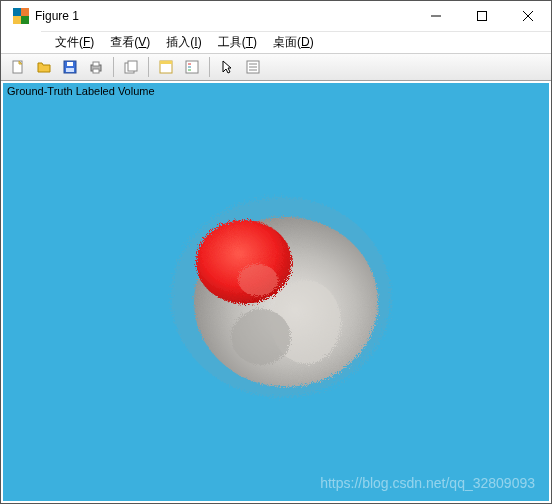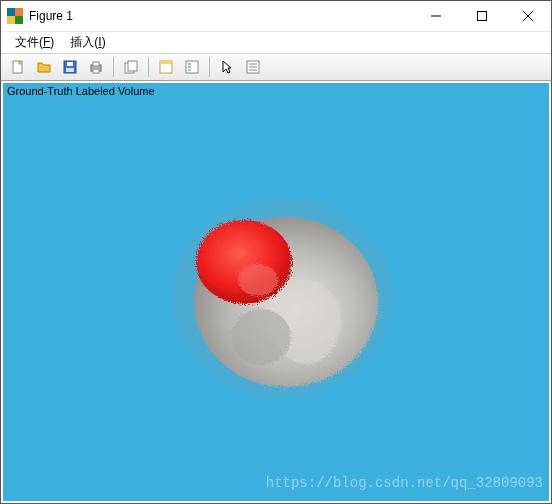--- a/index.html
+++ b/index.html
@@ -1,44 +1,44 @@
 <!DOCTYPE html>
 <html><head>
 <meta charset="utf-8">
 <style>
   * { box-sizing: border-box; margin: 0; padding: 0; font-family: "Microsoft YaHei", "SimSun", Tahoma, sans-serif; }
   body { width: 552px; height: 504px; background: #fff; border: 1px solid #555; position: relative; }
 
-  .titlebar { height: 30px; display: flex; align-items: center; padding: 0 0 0 6px; background: #fff; }
+  .titlebar { height: 30px; display: flex; align-items: center; padding: 0 0 0 12px; background: #fff; }
   .titlebar .logo { width:16px; height:16px; display:flex; flex-wrap:wrap; margin-right:6px; }
   .titlebar .logo span { width:8px; height:8px; }
   .titlebar .logo .a { background:#0076a8; }
   .titlebar .logo .b { background:#ed7d31; }
   .titlebar .logo .c { background:#f5c242; }
   .titlebar .logo .d { background:#228b22; }
   .titlebar .title { font-size:12px; flex:1; color:#000; }
   .titlebar .winbtns { display:flex; height:100%; }
   .titlebar .winbtn { width:46px; display:flex; align-items:center; justify-content:center; cursor:default; }
   .titlebar .winbtn svg { width:10px; height:10px; stroke:#000; stroke-width:1; fill:none; }
 
-  .menubar { height:22px; display:flex; align-items:flex-start; padding:0 6px; border-top:1px solid #e5e5e5; }
+  .menubar { height:22px; display:flex; align-items:flex-start; padding:0 6px; border-top:1px solid #e5e5e5;margin-left:40px; }
   .menubar .menu { font-size:12px; padding:2px 8px; cursor:default; }
   .menubar .menu u { text-decoration: underline; }
 
   .toolbar { height:28px; display:flex; align-items:center; padding:0 4px; border-top:1px solid #d0d0d0; border-bottom:1px solid #a0a0a0; background:linear-gradient(#fbfbfb,#e8e8e8); }
   .toolbar .tbtn { width:24px; height:22px; display:flex; align-items:center; justify-content:center; margin:0 1px; border:1px solid transparent; border-radius:2px; cursor:default; }
   .toolbar .sep { width:1px; height:20px; background:#b8b8b8; margin:0 4px; }
 
   .content { position:relative; width: 100%; height: calc(100% - 30px - 22px - 28px); }
   .caption { position:absolute; top:2px; left:4px; font-size:11px; color:#000; z-index:2; }
   .canvas { position:absolute; left:2px; right:2px; top:2px; bottom:2px; background:#3bb0de; overflow:hidden; }
 
   .blob { position:absolute; left:50%; top:50%; transform:translate(-50%,-50%); }
 
-  .watermark { position:absolute; right:6px; bottom:10px; font-size:14px; color:rgba(255,255,255,0.45); font-family: Liberation Mono, monospace; pointer-events:none; }
+  .watermark { position:absolute; right:14px; bottom:10px; font-size:14px; color:rgba(255,255,255,0.45); font-family: Liberation Sans, sans-serif; pointer-events:none; }
 </style>
 </head>
 <body>
 
 <div class="titlebar">
   <div class="logo">
     <span class="a"></span>
       <span class="b"></span>
       <span class="c"></span>
       <span class="d"></span>
@@ -59,21 +59,24 @@
       <svg viewBox="0 0 10 10">
           <line x1="0" y1="0" x2="10" y2="10"></line>
           <line x1="10" y1="0" x2="0" y2="10"></line>
         </svg>
     </div>
   </div>
 </div>
 
 <div class="menubar">
   <div class="menu"><span>文件(</span><u>F</u><span>)</span></div>
+  <div class="menu"><span>查看(</span><u>V</u><span>)</span></div>
   <div class="menu"><span>插入(</span><u>I</u><span>)</span></div>
+  <div class="menu"><span>工具(</span><u>T</u><span>)</span></div>
+  <div class="menu"><span>桌面(</span><u>D</u><span>)</span></div>
 </div>
 
 <div class="toolbar">
   <div class="tbtn">
     <svg width="16" height="16" viewBox="0 0 16 16">
         <rect x="3" y="2" width="9" height="12" fill="#fff" stroke="#888"></rect>
         <path d="M9 2 L12 5 L9 5 Z" fill="#f4d35e" stroke="#c7a53b"></path>
       </svg>
   </div>
   <div class="tbtn">

